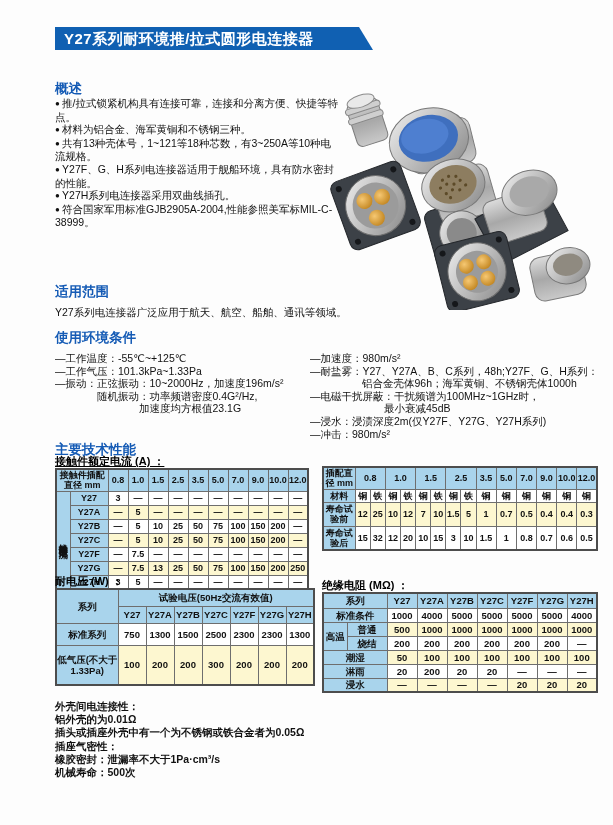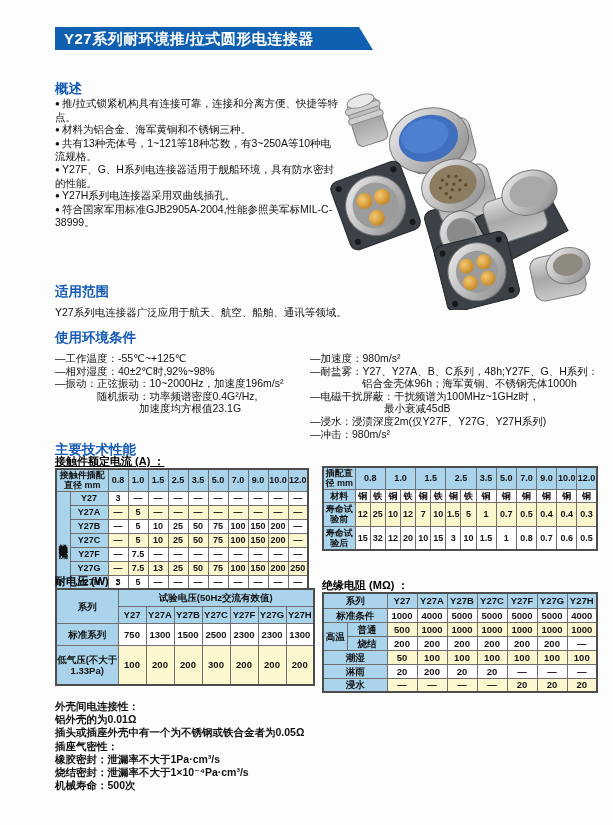--- a/index.html
+++ b/index.html
@@ -160,21 +160,21 @@
     <ellipse cx="244" cy="181" rx="15" ry="11" fill="#8f8a80"></ellipse>
   </g>
 </svg>
 
 <div class="abs sec-heading" style="left:55px;top:283px;">适用范围</div>
 <div class="abs bodytext" style="left:55px;top:306px;width:545px;">Y27系列电连接器广泛应用于航天、航空、船舶、通讯等领域。</div>
 
 <div class="abs sec-heading" style="left:55px;top:329px;">使用环境条件</div>
 <div class="abs bodytext" style="left:55px;top:352px;width:262px;line-height:12.6px;">
   <div class="envline">—工作温度：-55℃~+125℃</div>
-  <div class="envline">—相对湿度：40±2℃时,92%~98%</div>
+  <div class="envline">—工作气压：101.3kPa~1.33Pa</div>
   <div class="envline">—振动：正弦振动：10~2000Hz，加速度196m/s²</div>
   <div class="envline ind1">随机振动：功率频谱密度0.4G²/Hz,</div>
   <div class="envline ind2">加速度均方根值23.1G</div>
 </div>
 <div class="abs bodytext" style="left:310px;top:352px;width:295px;line-height:12.6px;">
   <div class="envline">—加速度：980m/s²</div>
   <div class="envline">—耐盐雾：Y27、Y27A、B、C系列，48h;Y27F、G、H系列：</div>
   <div class="envline ind1r">铝合金壳体96h；海军黄铜、不锈钢壳体1000h</div>
   <div class="envline">—电磁干扰屏蔽：干扰频谱为100MHz~1GHz时，</div>
   <div class="envline ind2r">最小衰减45dB</div>
@@ -532,15 +532,14 @@
       </tr>
 </tbody>
   </table>
 
 <div class="abs notes" style="left:55px;top:700px;width:420px;">
   <div>外壳间电连接性：</div>
   <div>铝外壳的为0.01Ω</div>
   <div>插头或插座外壳中有一个为不锈钢或铁合金者为0.05Ω</div>
   <div>插座气密性：</div>
   <div>橡胶密封：泄漏率不大于1Pa·cm³/s</div>
-  <div>烧结密封：泄漏率不大于1×10⁻⁴Pa·cm³/s</div>
   <div>机械寿命：500次</div>
 </div>
 
 </body></html>

